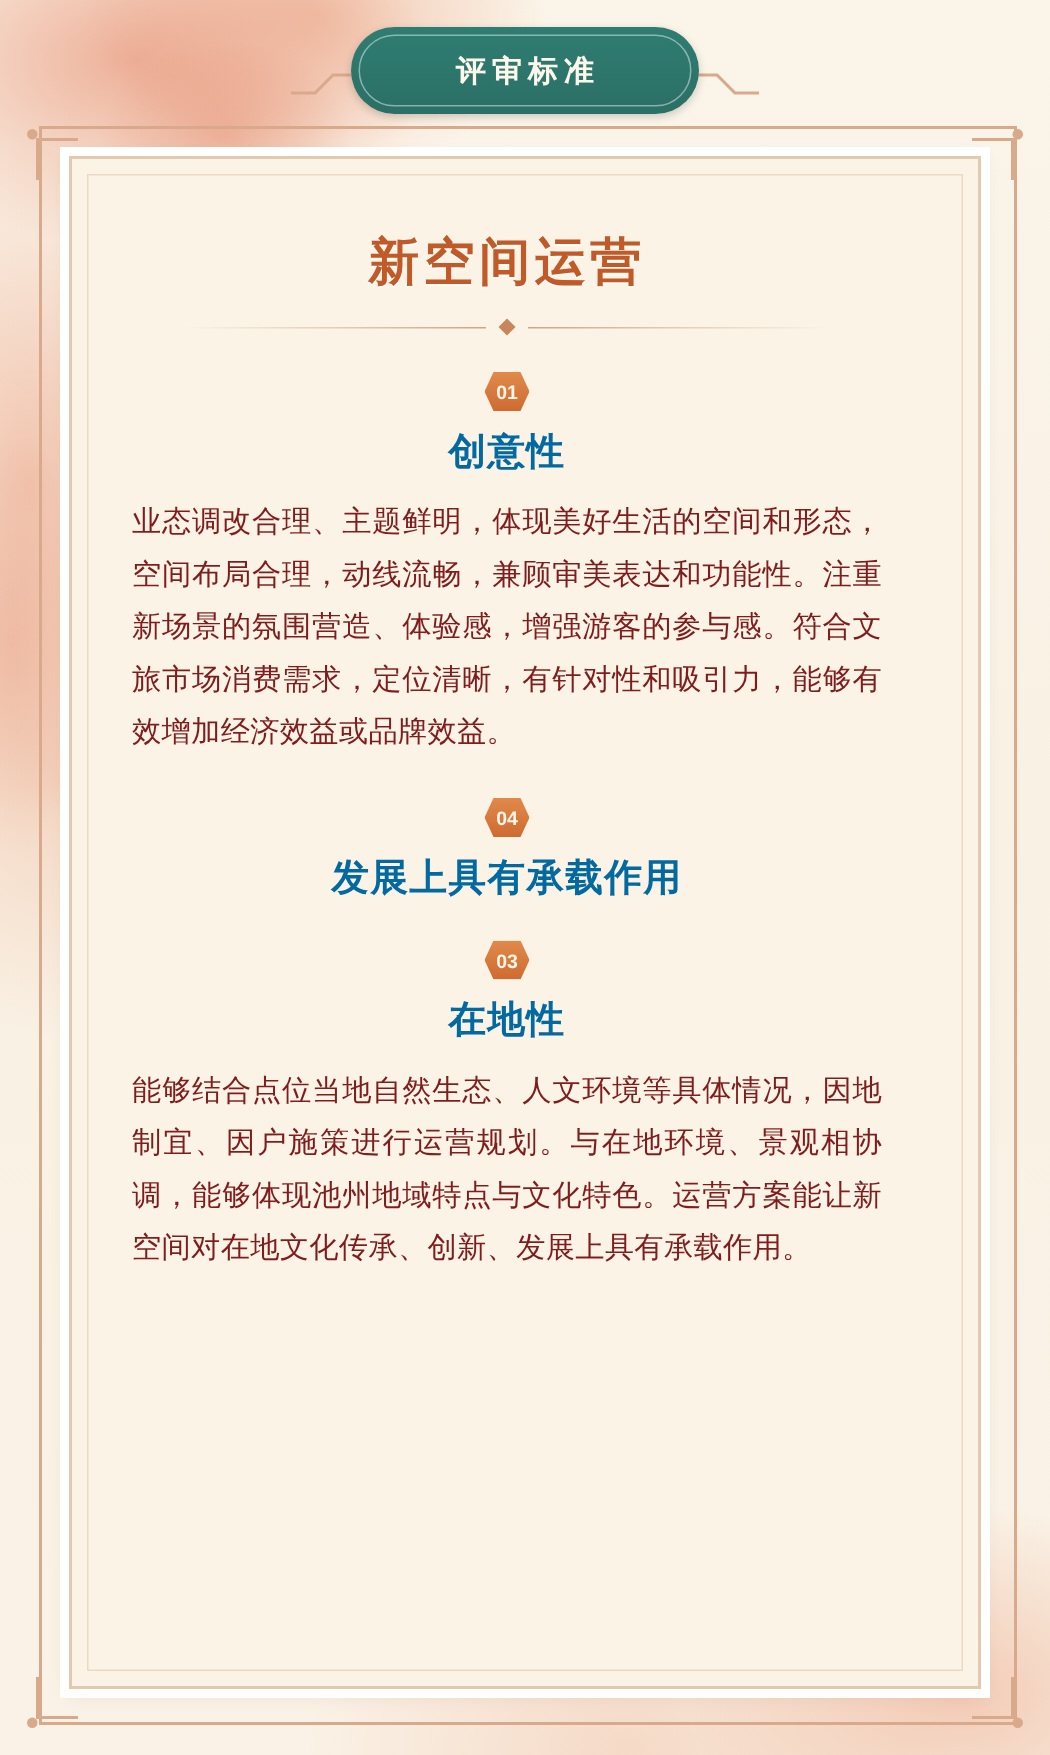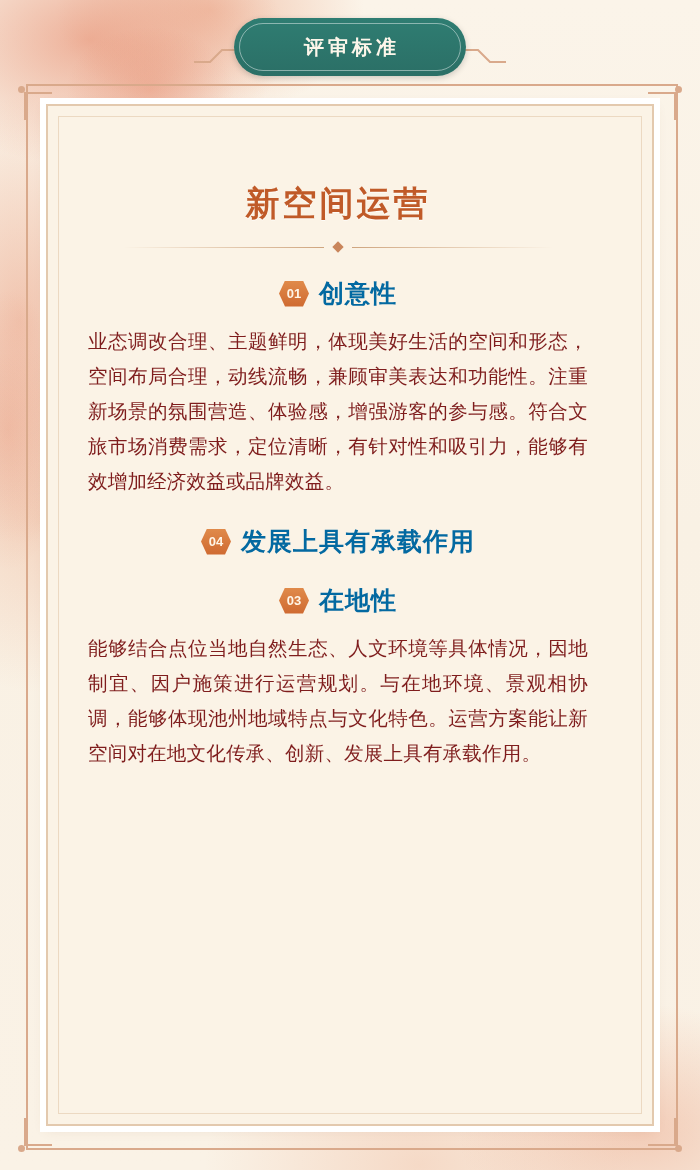--- a/index.html
+++ b/index.html
@@ -143,21 +143,20 @@
     inset: 10px;
     border: 1px solid #ecd9c2;
     pointer-events: none;
   }
 
   .card-content {
     position: relative;
     padding: 46px 64px 30px 40px;
     box-sizing: border-box;
     height: 100%;
-    margin-top: 29px;
   }
 
   .card-title {
     text-align: center;
     font-family: "Liberation Serif", serif;
     font-weight: 700;
     font-size: 34px;
     letter-spacing: 3px;
     color: #c05a28;
     text-shadow: 0 1px 0 rgba(255,255,255,0.7);
@@ -189,20 +188,21 @@
   
   .section { margin-top: 26px; }
   .section:first-of-type { margin-top: 30px; }
 
   .sec-head {
     display: flex;
     align-items: center;
     justify-content: center;
     gap: 10px;
     margin-bottom: 14px;
+    flex-direction: column;
   }
   .badge {
     width: 30px;
     height: 26px;
     position: relative;
     display: flex;
     align-items: center;
     justify-content: center;
     color: #fff6e8;
     font-size: 13px;

